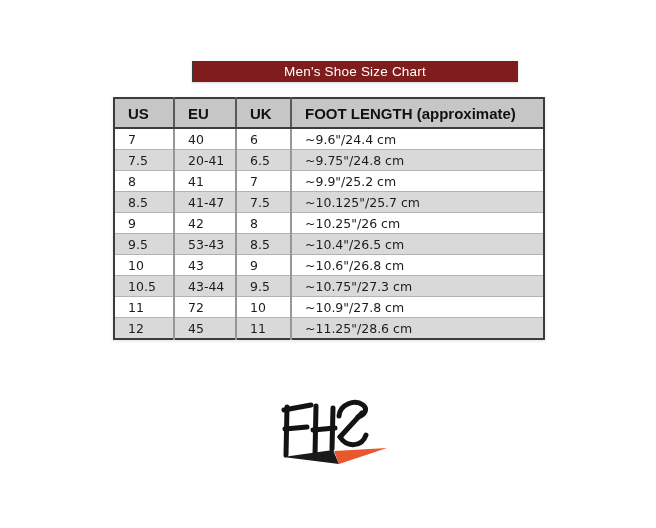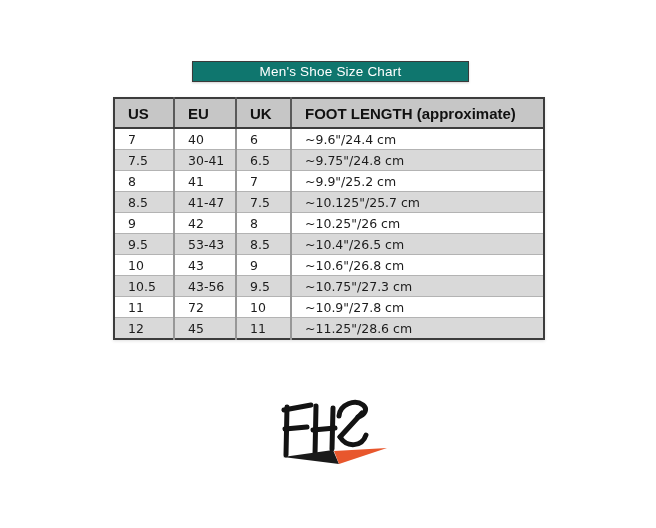--- a/index.html
+++ b/index.html
@@ -8,23 +8,23 @@
     width: 656px;
     height: 528px;
     background: #ffffff;
     overflow: hidden;
     font-family: "Liberation Sans", sans-serif;
   }
   .title-bar {
     position: absolute;
     left: 192px;
     top: 61px;
-    width: 277px;
+    width: 326px;
     height: 21px;
-    background: #0f766e;
+    background: #7f1d1d;
     border: 1px solid #3a3a3a;
     box-sizing: border-box;
     display: flex;
     align-items: center;
     justify-content: center;
     box-shadow: 0 1px 2px rgba(0,0,0,0.18);
   }
   .title-bar span {
     color: #ffffff;
     font-size: 13.5px;
@@ -118,21 +118,21 @@
     </thead>
     <tbody>
         <tr>
           <td>7</td>
           <td>40</td>
           <td>6</td>
           <td>~9.6"/24.4 cm</td>
         </tr>
         <tr>
           <td>7.5</td>
-          <td>30-41</td>
+          <td>20-41</td>
           <td>6.5</td>
           <td>~9.75"/24.8 cm</td>
         </tr>
         <tr>
           <td>8</td>
           <td>41</td>
           <td>7</td>
           <td>~9.9"/25.2 cm</td>
         </tr>
         <tr>
@@ -154,21 +154,21 @@
           <td>~10.4"/26.5 cm</td>
         </tr>
         <tr>
           <td>10</td>
           <td>43</td>
           <td>9</td>
           <td>~10.6"/26.8 cm</td>
         </tr>
         <tr>
           <td>10.5</td>
-          <td>43-56</td>
+          <td>43-44</td>
           <td>9.5</td>
           <td>~10.75"/27.3 cm</td>
         </tr>
         <tr>
           <td>11</td>
           <td>72</td>
           <td>10</td>
           <td>~10.9"/27.8 cm</td>
         </tr>
         <tr>

